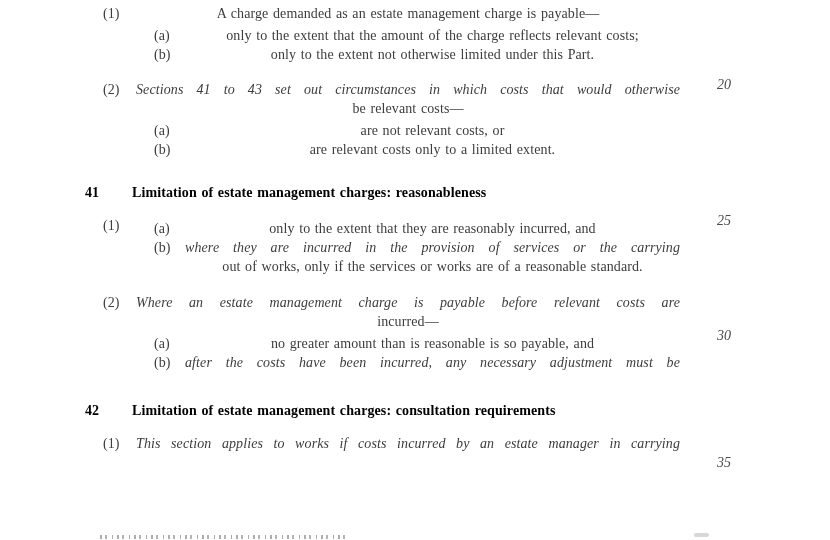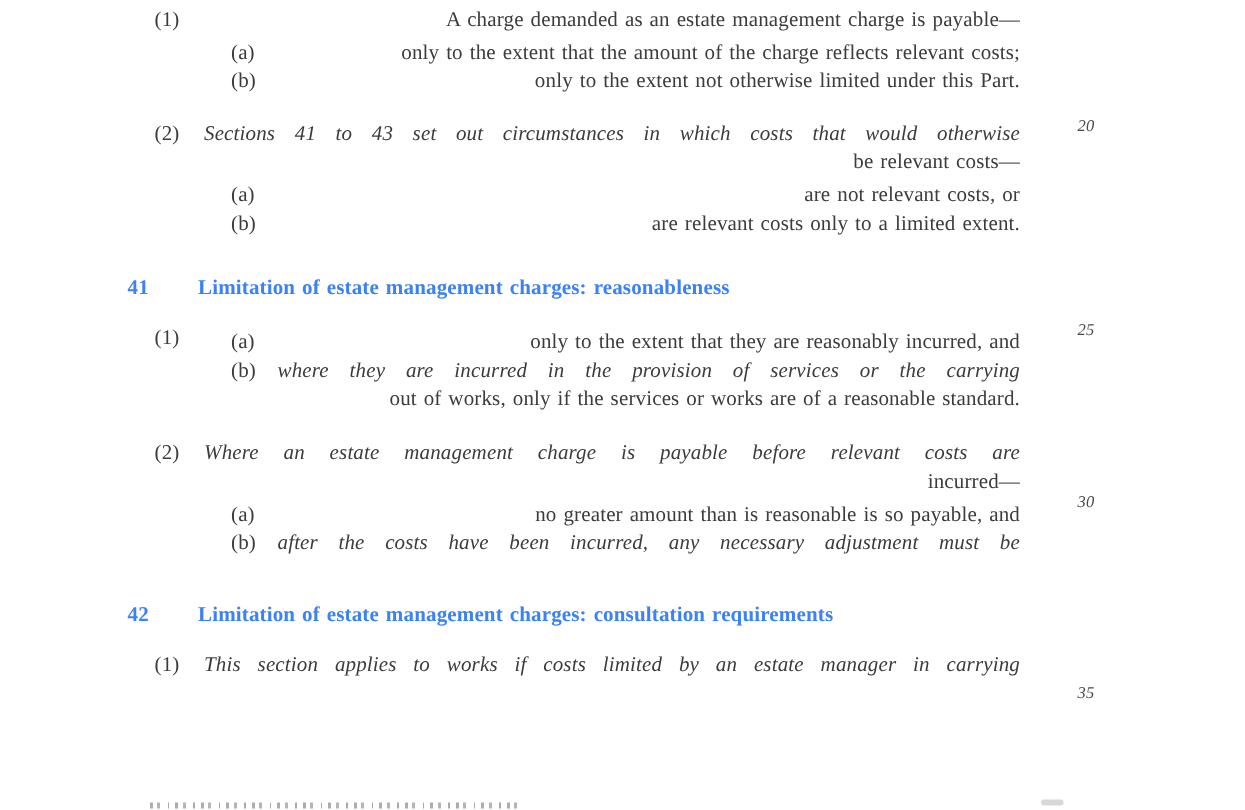--- a/index.html
+++ b/index.html
@@ -15,45 +15,45 @@
     letter-spacing:0.1px;
     word-spacing:1px;
   }
   .doc { position:absolute; left:0; top:4px; width:830px; }
 
   
   .sub { display:flex; margin-left:97px; }
   .sub > .num { flex:0 0 39px; padding-left:6px; box-sizing:border-box; }
   .sub > .body { flex:0 0 544px; width:544px; }
 
-  .line { text-align:right; }
+  .line { text-align:center; }
   .line.full { text-align:justify; text-align-last:justify;font-style:italic; }
 
   .items { margin-top:3px; }
   .item { display:flex; margin-left:18px; }
   .item > .inum { flex:0 0 31px; }
   .item > .ibody { flex:0 0 495px; width:495px; }
 
   
-  .heading { display:flex; margin-left:85px; font-weight:bold; color:#3b82f6; }
+  .heading { display:flex; margin-left:85px; font-weight:bold; color:#000000; }
   .heading > .hnum { flex:0 0 47px; }
   .heading > .htitle { flex:1 1 auto; }
 
   
   .mb16 { margin-bottom:16px; }
   .mb24 { margin-bottom:24px; }
   .mb14 { margin-bottom:14px; }
   .mb17 { margin-bottom:17px; }
   .mb29 { margin-bottom:29px; }
 
   
   .lnum {
     position:absolute; left:711px; width:26px;
     text-align:center; font-style:italic;
-    font-size:11px; line-height:19px; color:#4a4a4a;
+    font-size:14px; line-height:19px; color:#4a4a4a;
   }
 
   
   .clip-text {
     position:absolute; left:100px; top:535px; width:250px; height:4px;
     background:repeating-linear-gradient(90deg,
       #5a5a5a 0 2px, transparent 2px 5px,
       #6a6a6a 5px 7px, transparent 7px 12px,
       #555 12px 13px, transparent 13px 17px);
     opacity:0.5;
@@ -162,21 +162,21 @@
     </div>
 
     <div class="heading mb14">
       <div class="hnum">42</div>
       <div class="htitle">Limitation of estate management charges: consultation requirements</div>
     </div>
 
     <div class="sub">
       <div class="num">(1)</div>
       <div class="body">
-        <div class="line full">This section applies to works if costs limited by an estate manager in carrying</div>
+        <div class="line full">This section applies to works if costs incurred by an estate manager in carrying</div>
       </div>
     </div>
 
   </div>
 
   <div class="lnum" style="top:75px">20</div>
   <div class="lnum" style="top:211px">25</div>
   <div class="lnum" style="top:326px">30</div>
   <div class="lnum" style="top:453px">35</div>
 

